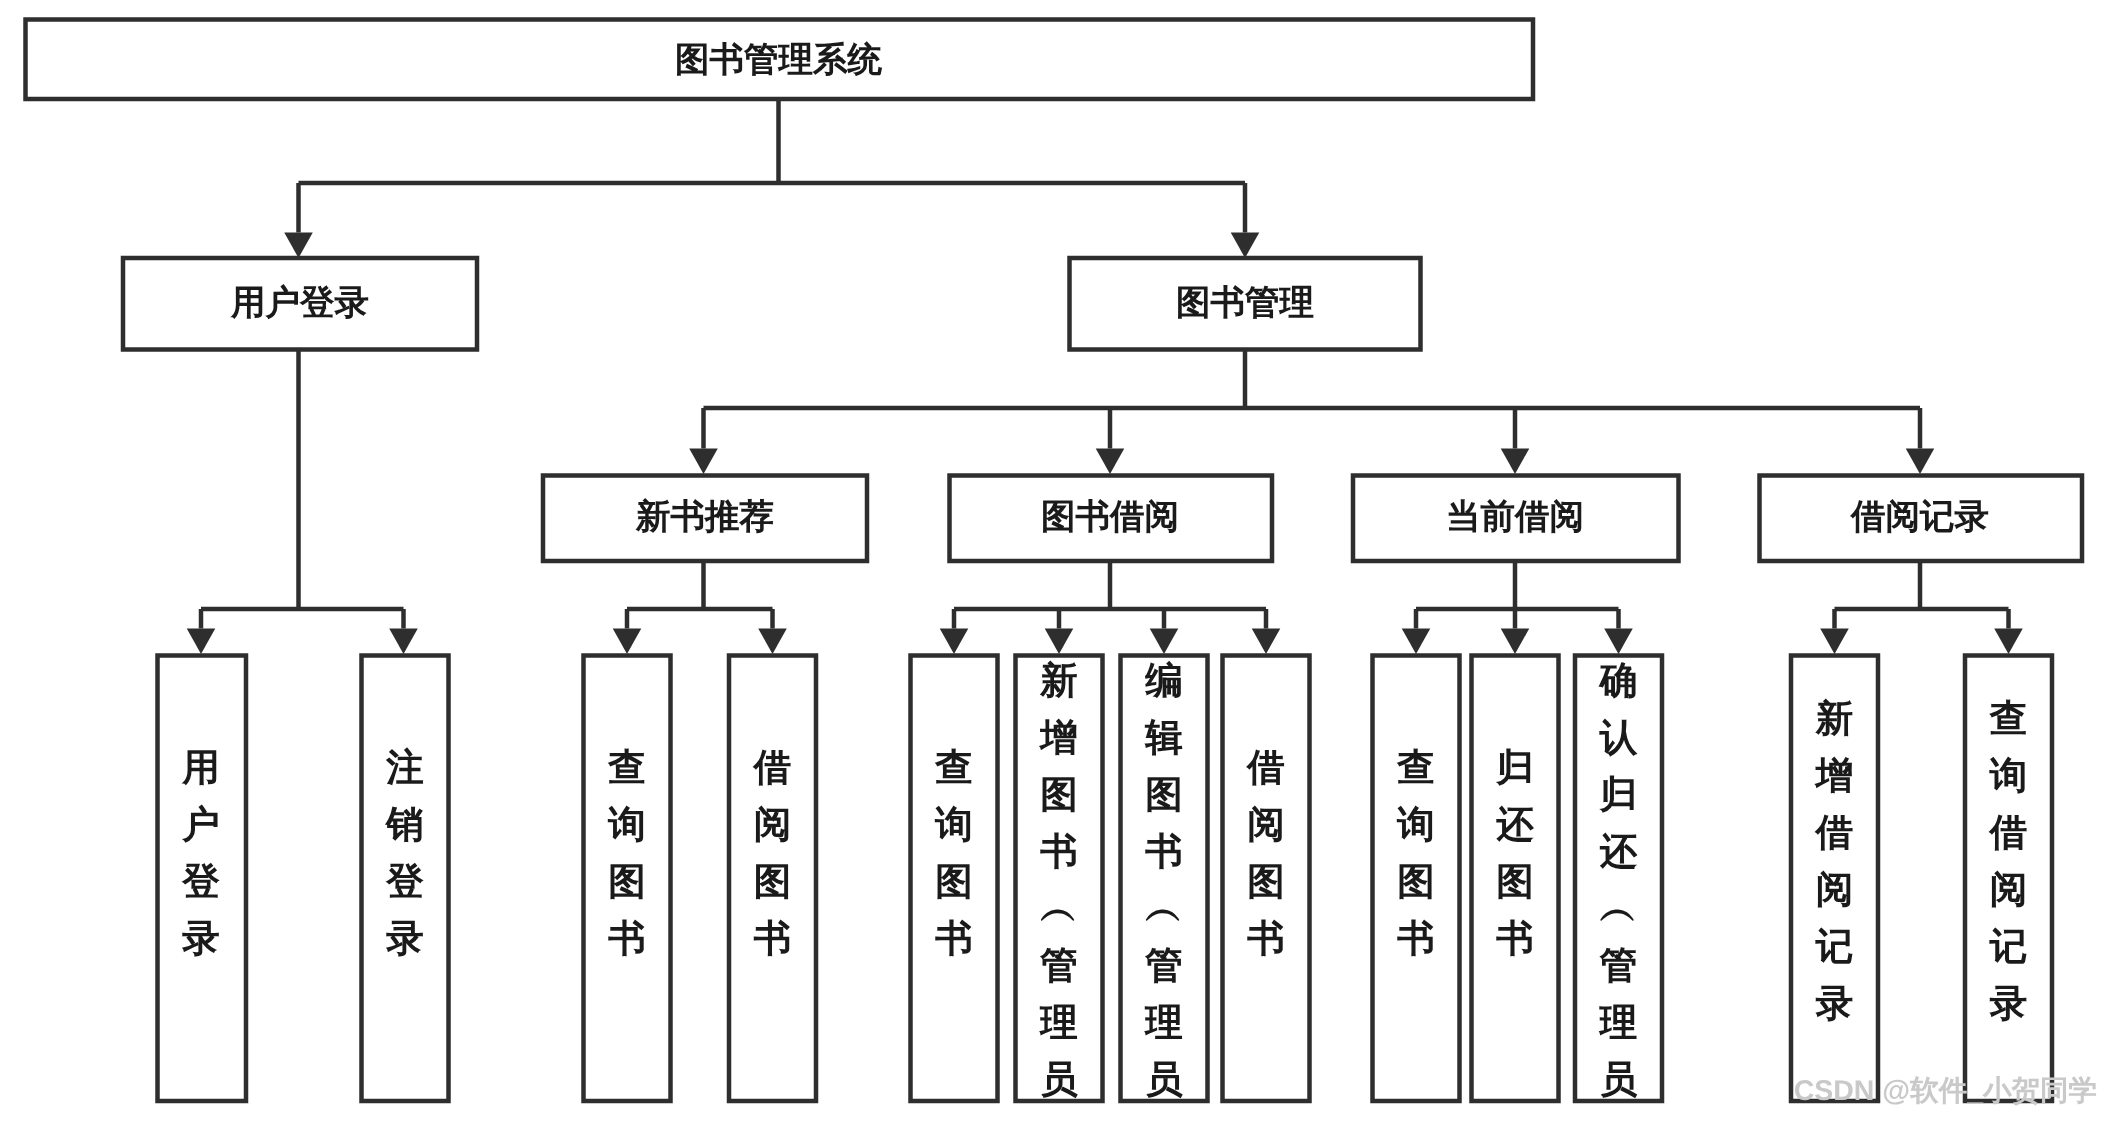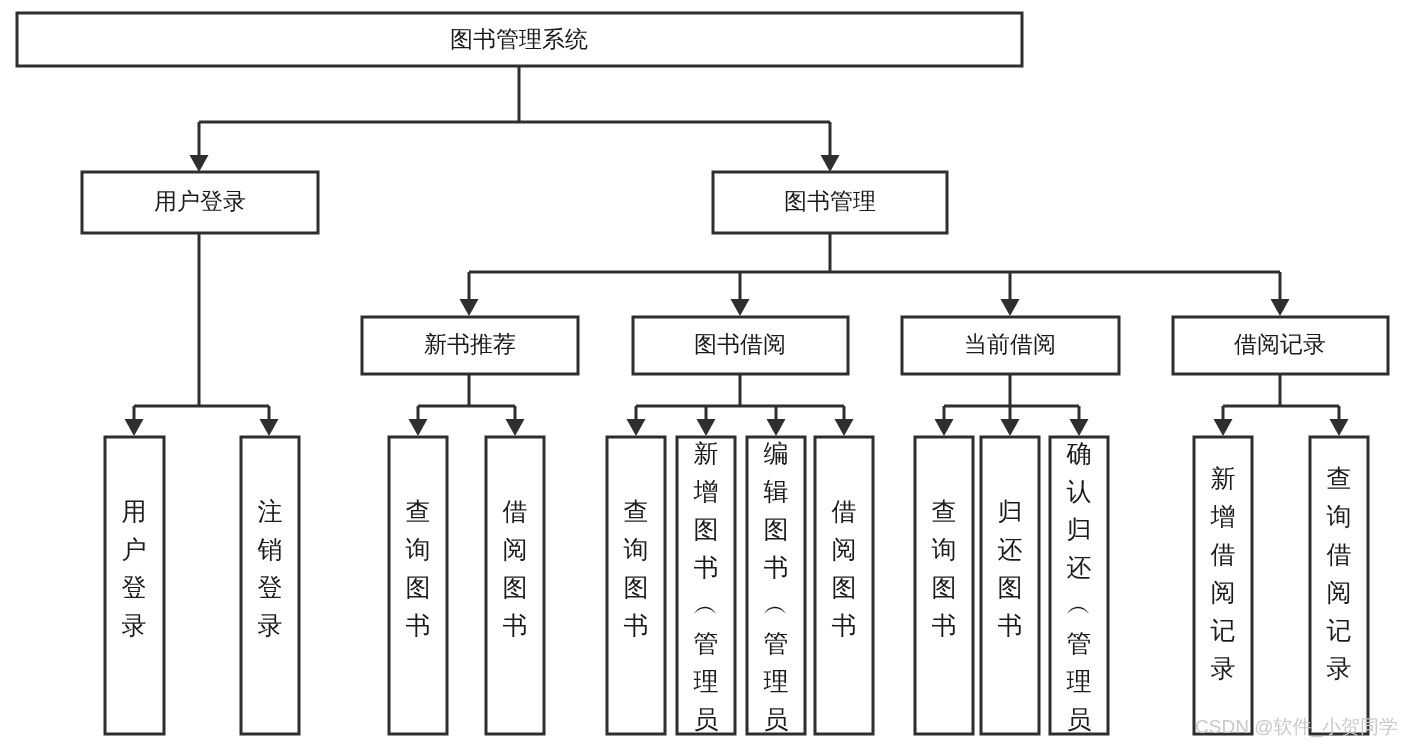--- a/index.html
+++ b/index.html
@@ -13,20 +13,21 @@
     font-family: "Liberation Sans", "DejaVu Sans", sans-serif;
     overflow: hidden;
     position: relative;
   }
   #diagram-root {
     position: absolute;
     left: 0;
     top: 0;
     width: 1298px;
     height: 747px;
+    font-weight: bold;
   }
   svg.flow-canvas {
     display: block;
     width: 1405px;
     height: 747px;
   }
   .node-box {
     fill: #ffffff;
     stroke: #2e2e2e;
     stroke-width: 3;

